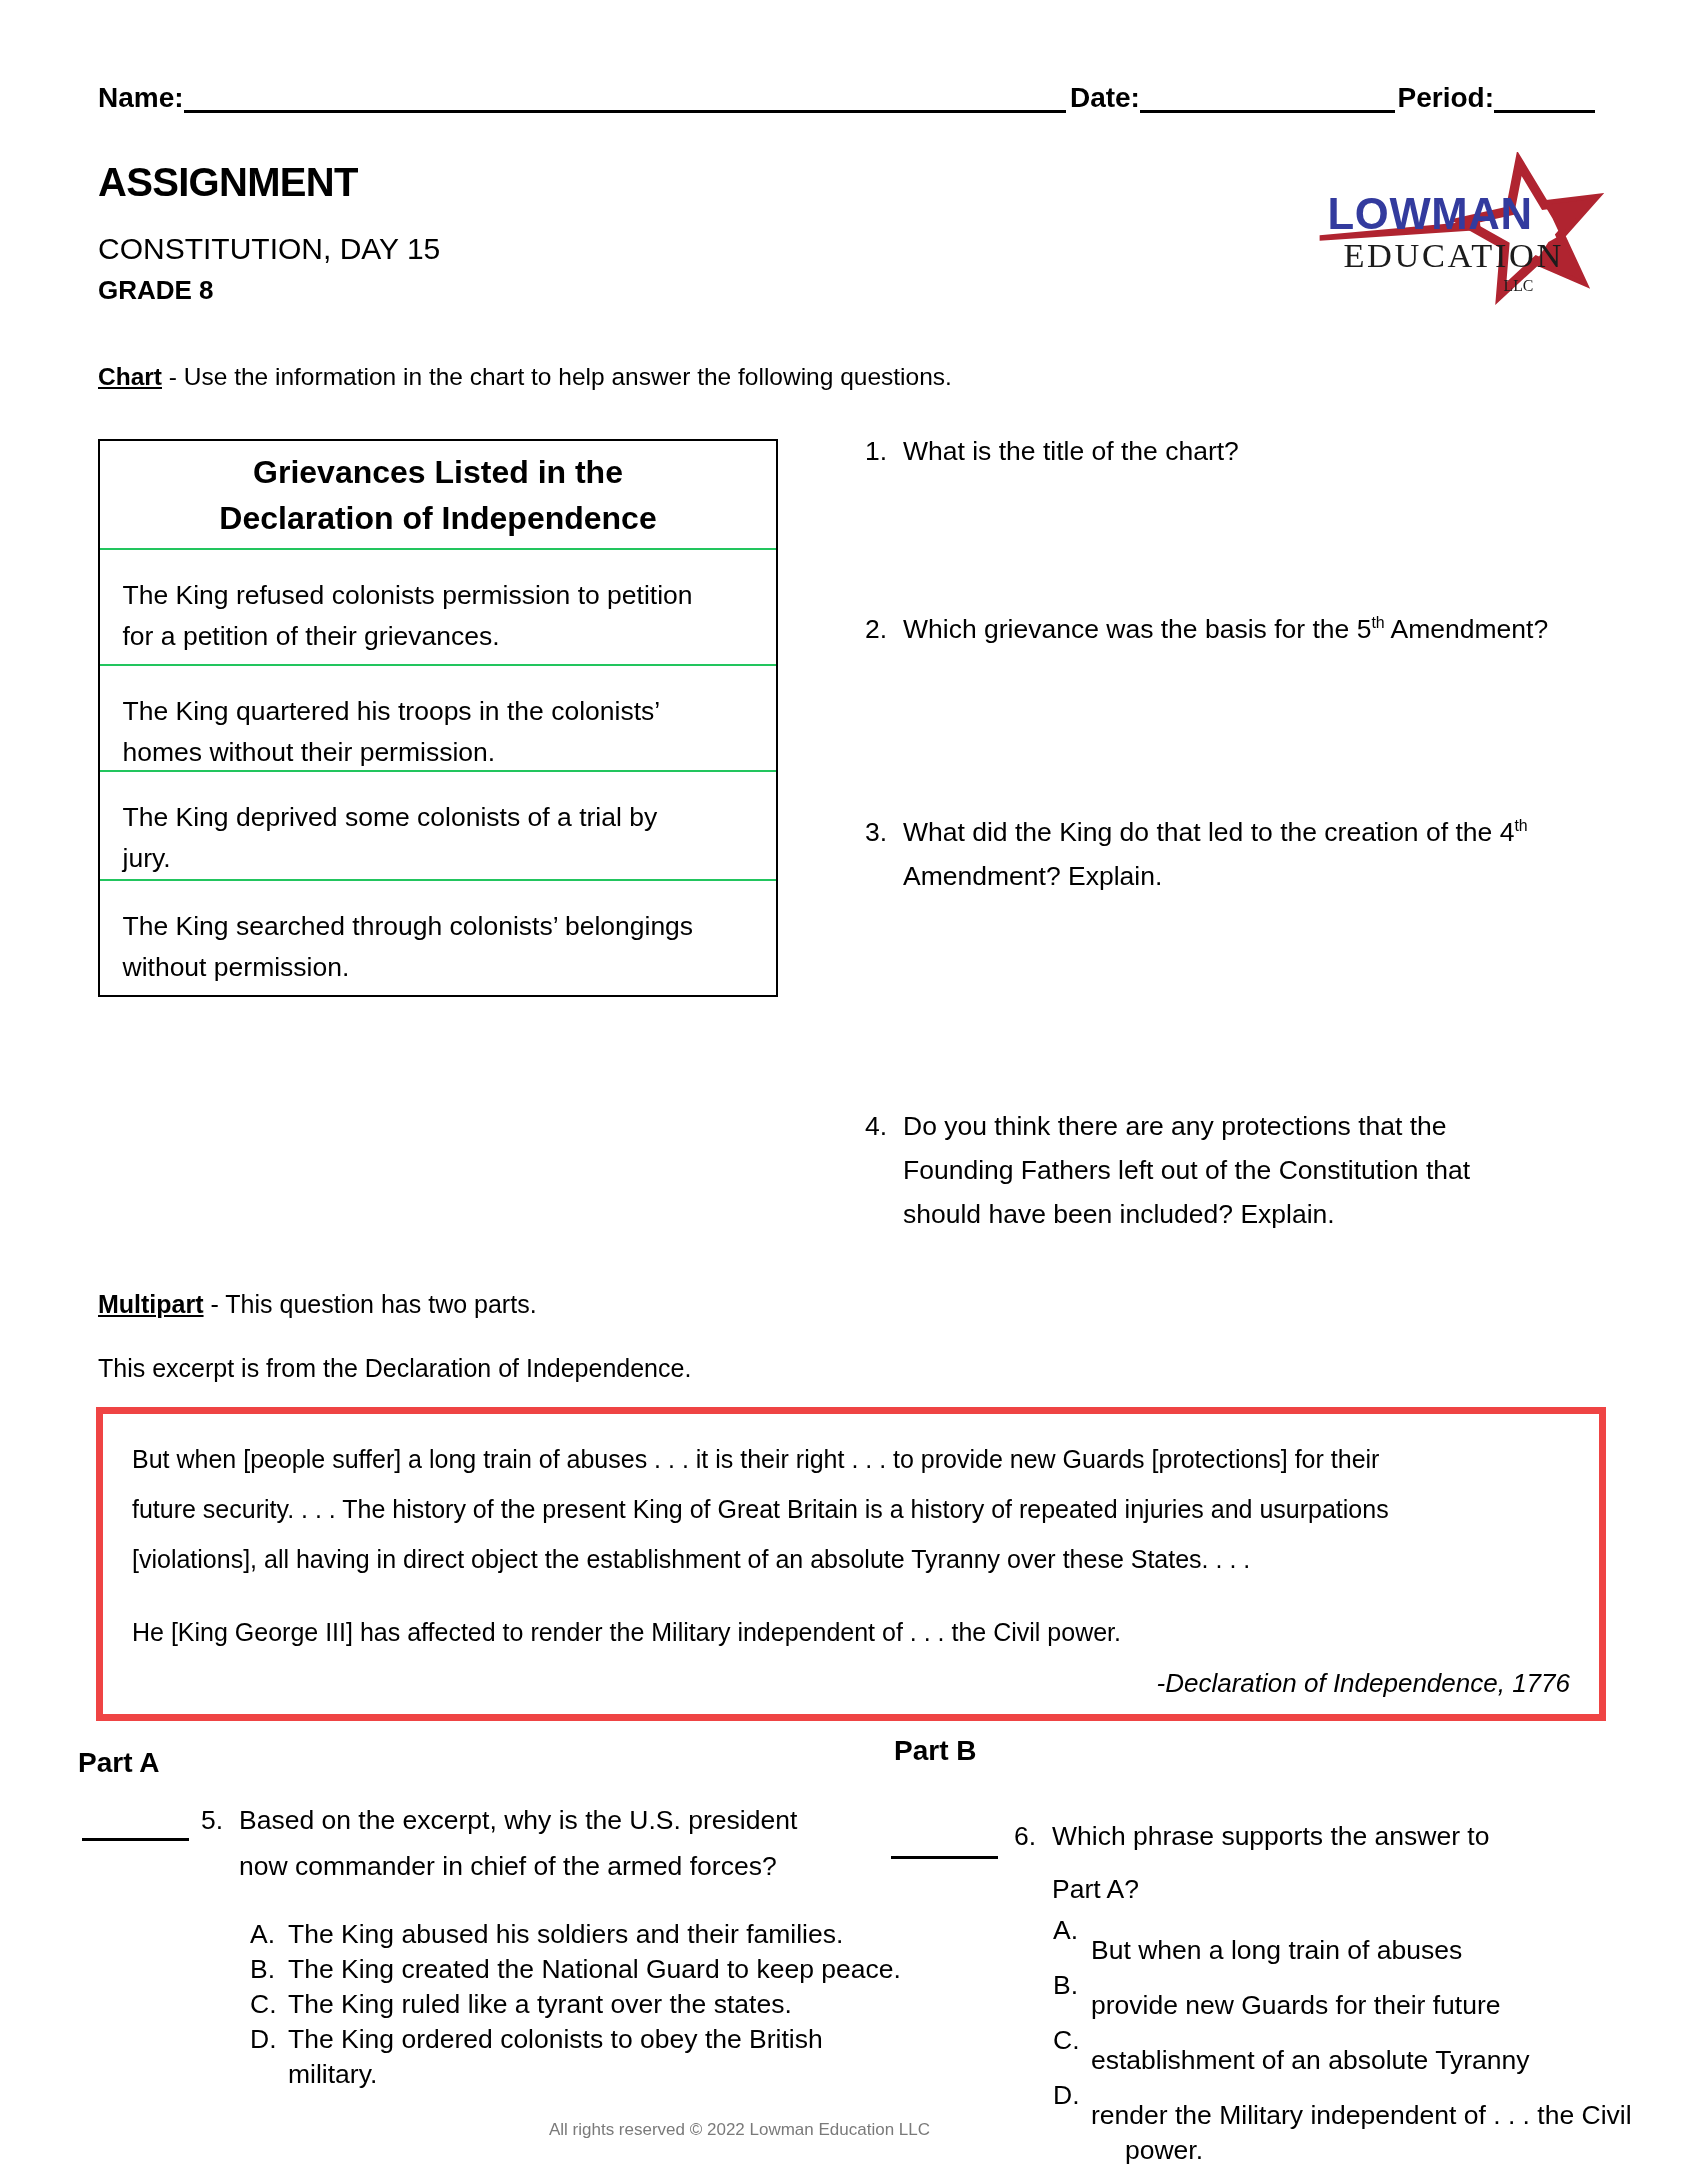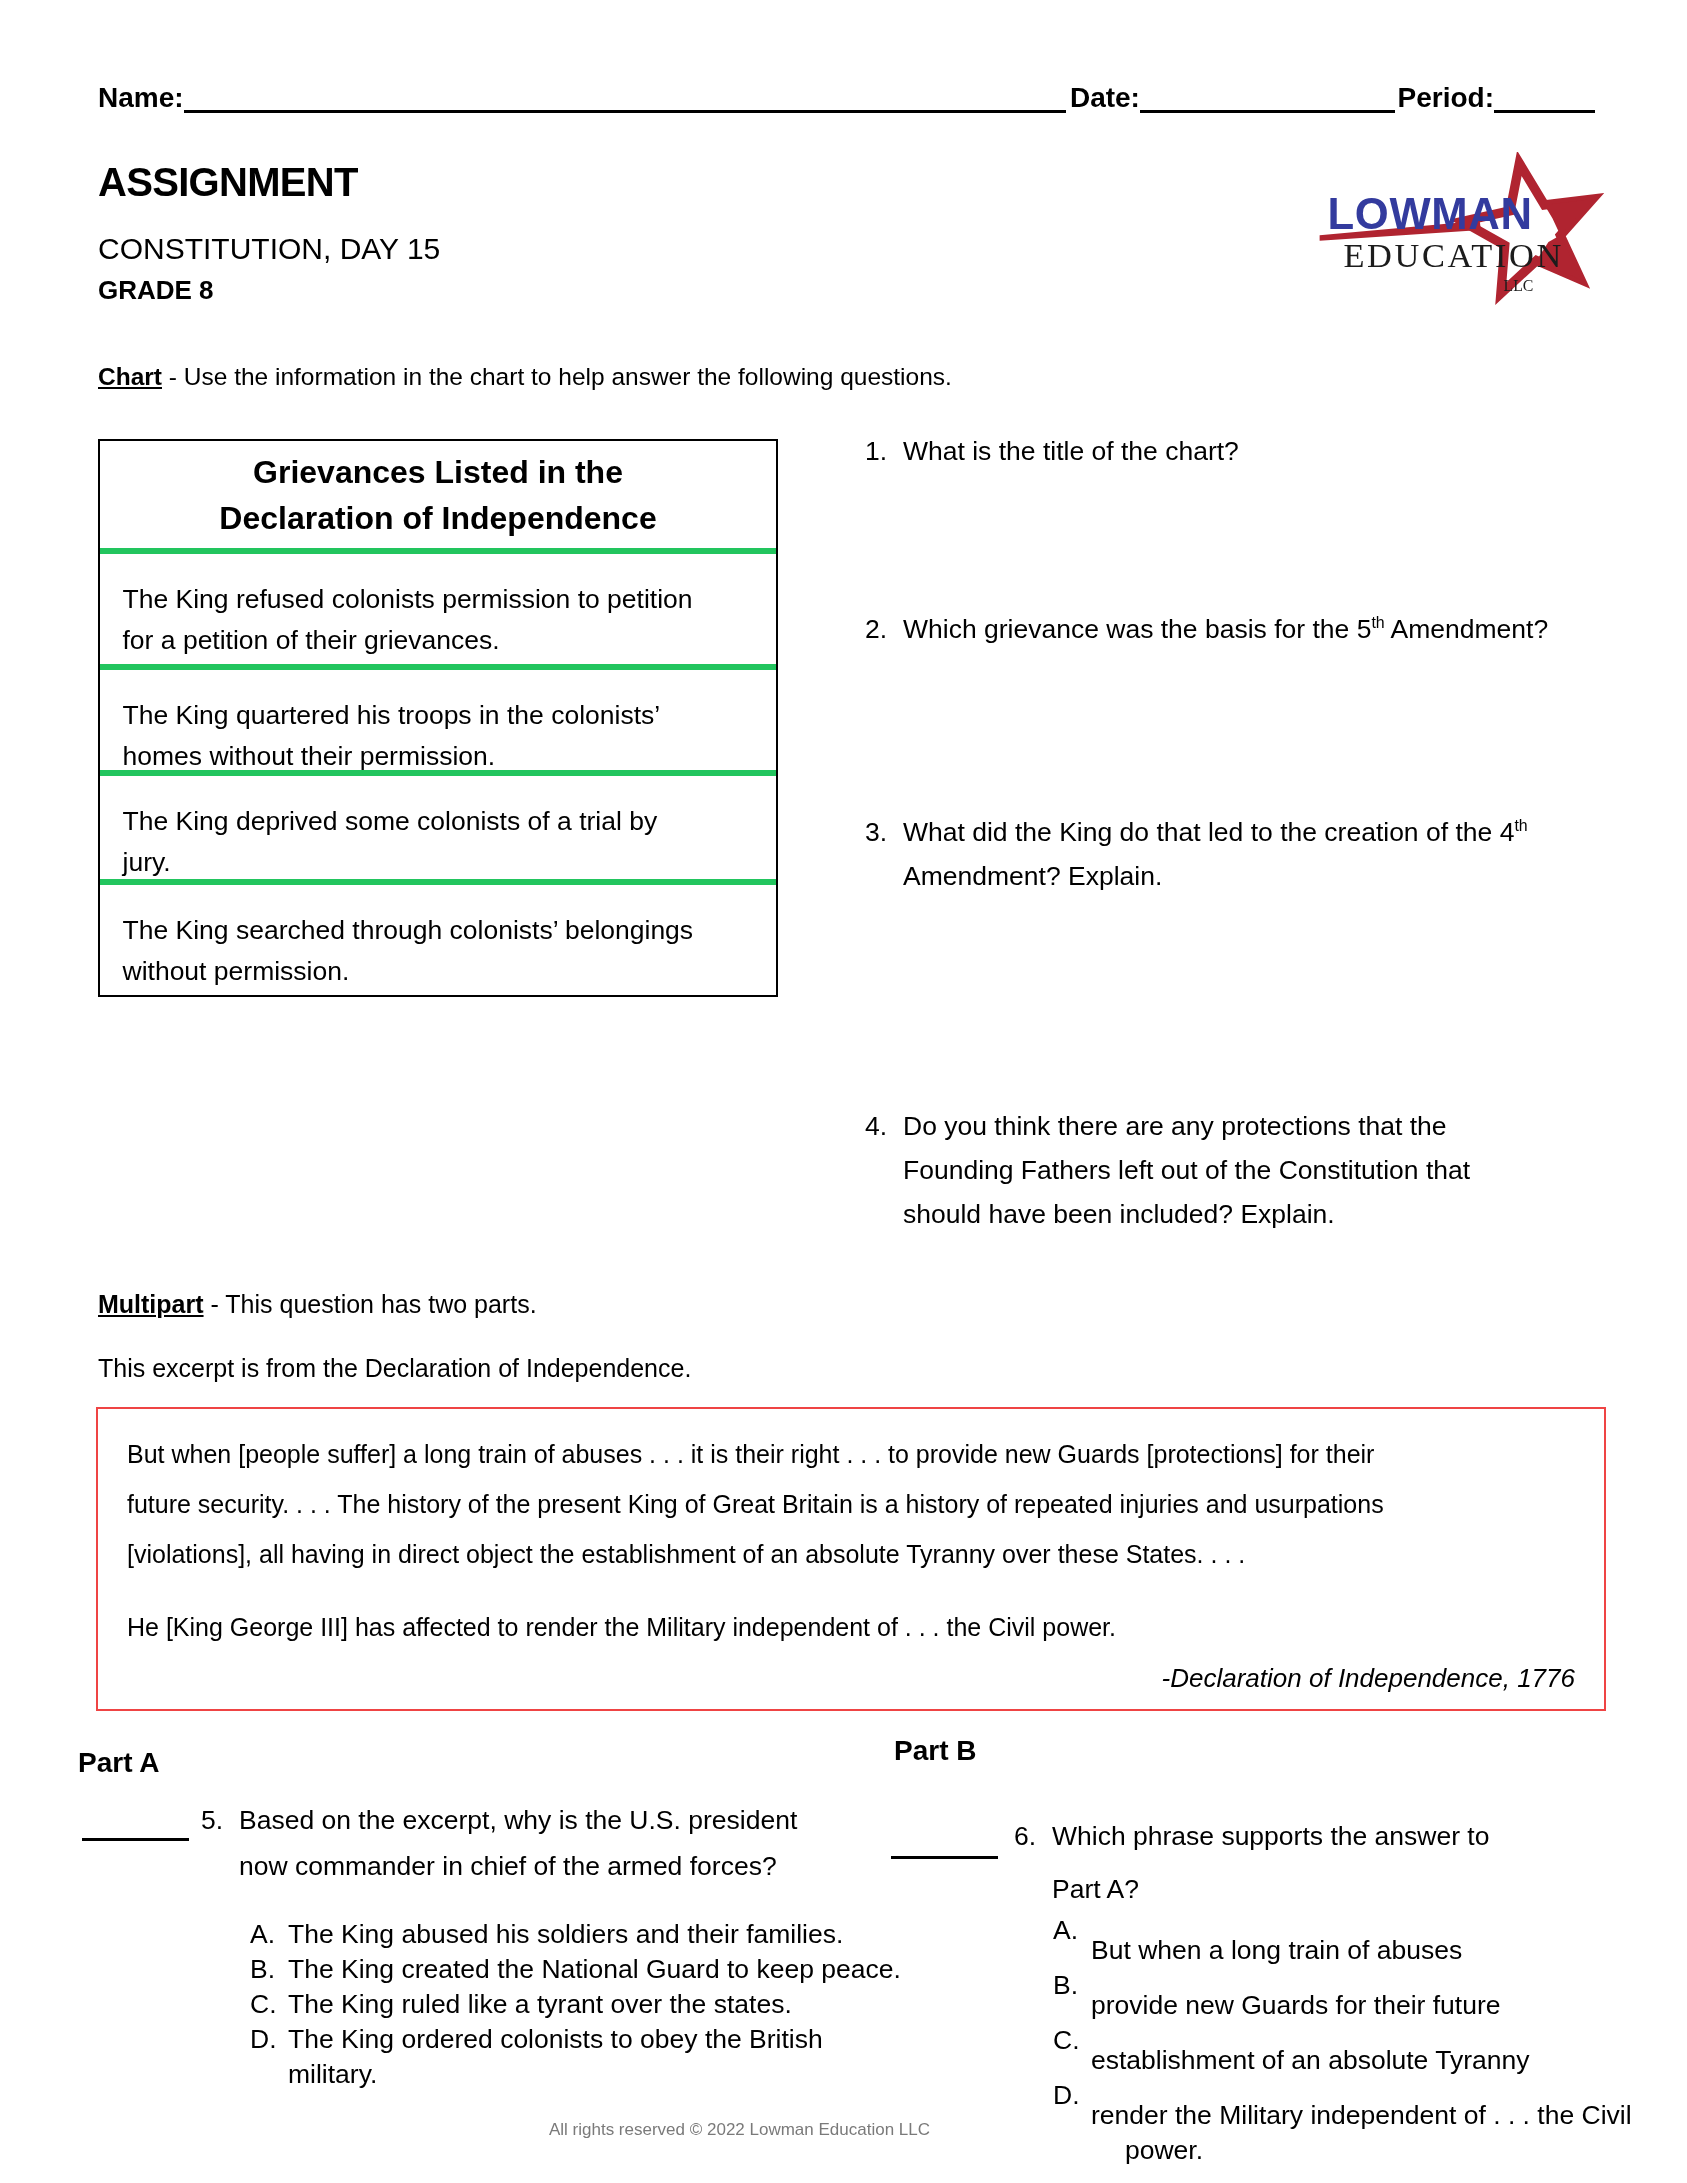--- a/index.html
+++ b/index.html
@@ -21,33 +21,33 @@
   .title-2{left:98px;top:232px;font-size:30px;}
   .title-3{left:98px;top:275px;font-size:26px;font-weight:bold;}
 
   .logo{left:1313px;top:152px;width:291px;height:172px;}
 
   .chart-intro{left:98px;top:363px;font-size:24.5px;}
 
   
   .gtable{left:98px;top:439px;width:680px;border:2px solid #000;box-sizing:border-box;}
   .gt-head{height:99px;text-align:center;font-weight:bold;font-size:32px;line-height:46px;padding-top:8px;box-sizing:content-box;}
-  .gt-row{border-top:6px solid #22c55e;padding:25px 22.5px 0 22.5px;font-size:26.5px;line-height:41px;box-sizing:border-box;}
+  .gt-row{border-top:2px solid #22c55e;padding:25px 22.5px 0 22.5px;font-size:26.5px;line-height:41px;box-sizing:border-box;}
   .gt-r1{height:116px;} .gt-r2{height:106px;} .gt-r3{height:109px;} .gt-r4{height:116px;}
 
   
   .q{left:865px;width:748px;display:flex;font-size:26.5px;line-height:44px;}
   .qnum{width:38px;flex:0 0 auto;}
   .qtext{flex:1 1 auto;}
   sup{font-size:60%;line-height:0;}
 
   .multipart-intro{left:98px;top:1290px;font-size:25px;}
   .excerpt-intro{left:98px;top:1354px;font-size:25px;}
 
-  .excerpt-box{left:96px;top:1407px;width:1510px;border:2px solid #ef4444;box-sizing:border-box;
+  .excerpt-box{left:96px;top:1407px;width:1510px;border:7px solid #ef4444;box-sizing:border-box;
                padding:20px 29px 14.6px 29px;font-size:25px;}
   .ex-line{line-height:50px;}
   .ex-p2{margin-top:22.5px;line-height:50px;}
   .ex-attr{margin-top:9.3px;text-align:right;font-style:italic;font-size:26px;line-height:34px;}
 
   .part-label{font-size:28px;font-weight:bold;}
   .part-a{left:78px;top:1747px;}
   .part-b{left:894px;top:1735px;}
 
   .mcq{display:flex;align-items:flex-start;}

